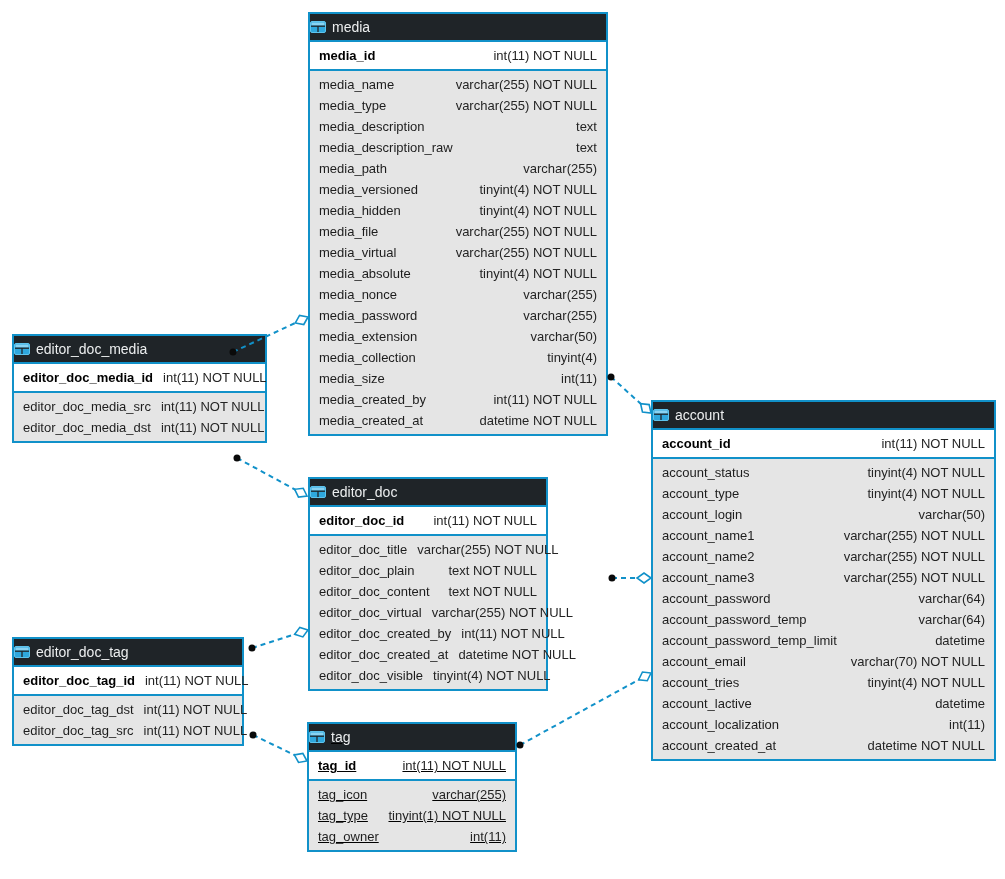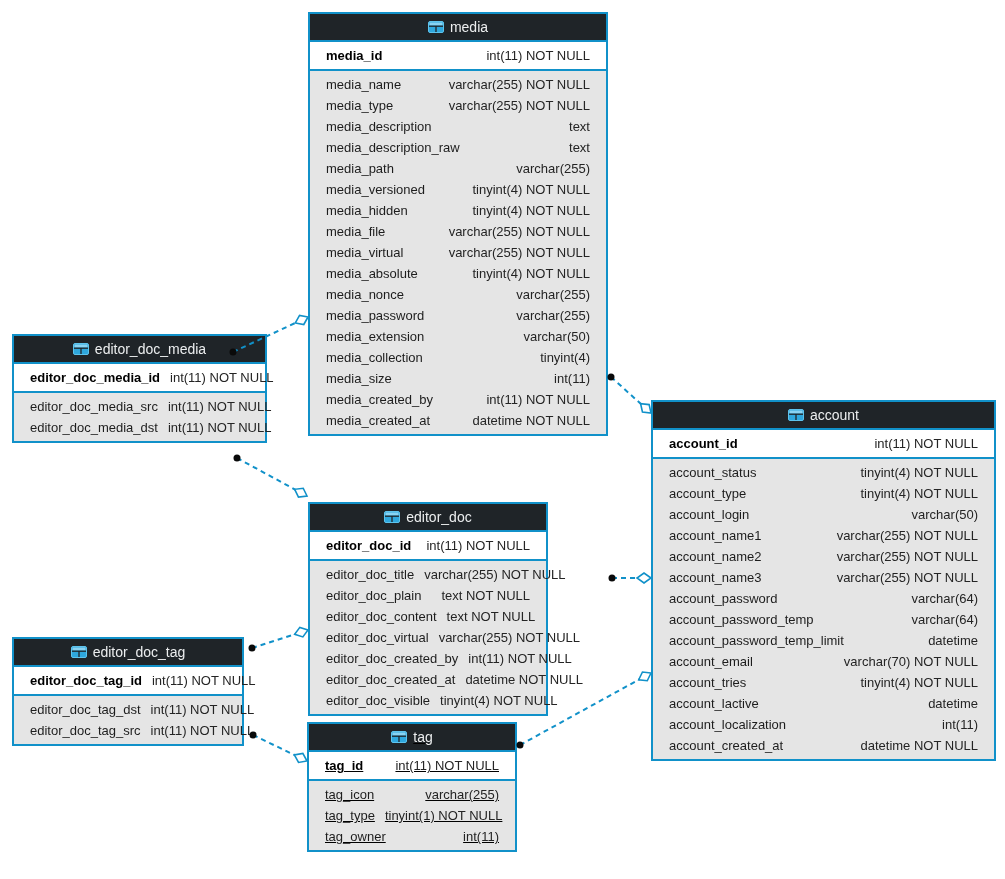--- a/index.html
+++ b/index.html
@@ -6,30 +6,30 @@
   .canvas{
     position:relative;width:1005px;height:879px;background:#ffffff;overflow:hidden;
     font-family:"Liberation Sans","DejaVu Sans",sans-serif;
   }
   .db-table{
     position:absolute;background:#fbfbfb;border:2px solid #1191c9;
     box-sizing:border-box;z-index:1;
   }
   .db-table .t-header{
     background:#1f2428;color:#eceeef;height:26px;line-height:26px;
-    display:flex;align-items:center;justify-content:center;gap:6px;
+    display:flex;align-items:center;gap:6px;
     font-size:14px;
   }
   .t-icon{display:inline-block;line-height:0;}
   .sec{background:#e5e5e5;}
   .sec.pk{border-top:2px solid #1191c9;border-bottom:2px solid #1191c9;background:#ffffff;}
   .sec{padding:3px 0;}
   .row{
     display:flex;justify-content:space-between;align-items:baseline;
-    height:21px;line-height:21px;padding:0 16px;font-size:13px;color:#1d1d1d;
+    height:21px;line-height:21px;padding:0 9px;font-size:13px;color:#1d1d1d;
     white-space:nowrap;
   }
   .row .cname{text-align:left;}
   .row .ctype{text-align:right;color:#242424;margin-left:10px;}
   .pk .row .cname{font-weight:bold;color:#000;}
   #rels{position:absolute;left:0;top:0;z-index:2;pointer-events:none;}
 </style>
 </head>
 <body>
 
@@ -179,21 +179,21 @@
           <div class="row">
             <span class="cname">editor_doc_media_src</span>
             <span class="ctype">int(11) NOT NULL</span>
           </div>
           <div class="row">
             <span class="cname">editor_doc_media_dst</span>
             <span class="ctype">int(11) NOT NULL</span>
           </div>
         </div>
       </div>
-      <div class="db-table" style="left: 308px; top: 502px; width: 240px;">
+      <div class="db-table" style="left: 308px; top: 477px; width: 240px;">
         <div class="t-header">
           <span class="t-icon"><svg width="16" height="12" viewBox="0 0 16 12">
               <rect x="0.5" y="0.5" width="15" height="11" rx="1.5" fill="#2ea7dd" stroke="#5ec3ec"></rect>
               <rect x="1.5" y="1.5" width="13" height="3" fill="#8ad3f2"></rect>
               <line x1="8" y1="5" x2="8" y2="11" stroke="#1f2428" stroke-width="1.3"></line>
               <line x1="1" y1="5.2" x2="15" y2="5.2" stroke="#1f2428" stroke-width="1.3"></line>
             </svg></span>
           <span>editor_doc</span>
         </div>
         <div class="sec pk">

